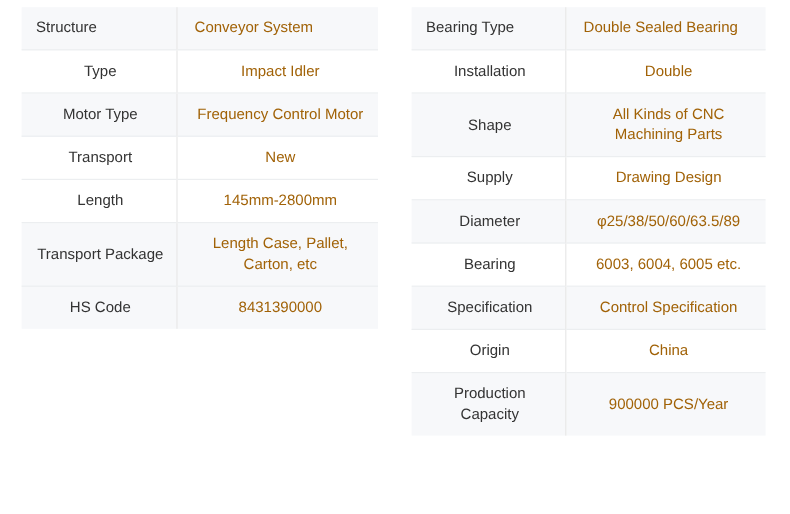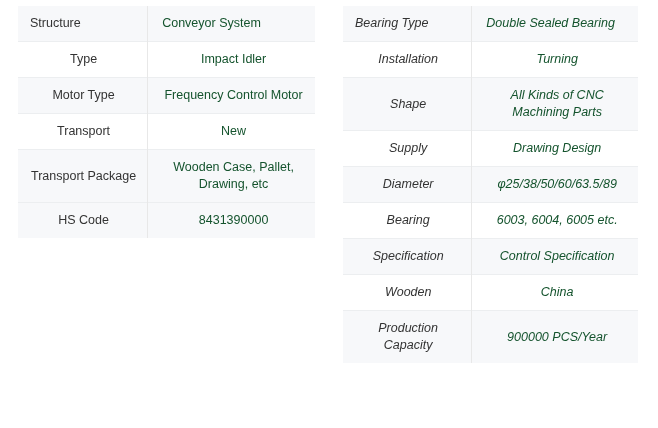--- a/index.html
+++ b/index.html
@@ -25,21 +25,20 @@
     box-sizing: border-box;
     padding: 6px 12px 6px 12px;
   }
   .spec-col.left {
     padding-left: 18px;
     padding-right: 14px;
   }
   .spec-col.right {
     padding-left: 14px;
     padding-right: 20px;
-    font-style: italic;
   }
   table.spec-table {
     width: 100%;
     border-collapse: collapse;
     table-layout: fixed;
   }
   table.spec-table tr {
     background: #ffffff;
   }
   table.spec-table tr.alt {
@@ -53,21 +52,21 @@
     padding: 9px 10px 9px 12px;
     border: none;
     word-wrap: break-word;
   }
   table.spec-table td.key {
     width: 43%;
     color: #333333;
   }
   table.spec-table td.val {
     width: 57%;
-    color: #14532d;
+    color: #a16207;
     border-left: 1px solid #e8e8e8;
     padding-left: 14px;
   }
   table.spec-table tr + tr td {
     border-top: 1px solid #eceef0;
     text-align: center;
   }
 </style>
 </head>
 <body>
@@ -85,41 +84,45 @@
             <td class="val">Impact Idler</td>
           </tr>
           <tr class="alt">
             <td class="key">Motor Type</td>
             <td class="val">Frequency Control Motor</td>
           </tr>
           <tr>
             <td class="key">Transport</td>
             <td class="val">New</td>
           </tr>
+          <tr>
+            <td class="key">Length</td>
+            <td class="val">145mm-2800mm</td>
+          </tr>
           <tr class="alt">
             <td class="key">Transport Package</td>
-            <td class="val">Wooden Case, Pallet, Drawing, etc</td>
+            <td class="val">Length Case, Pallet, Carton, etc</td>
           </tr>
           <tr class="alt">
             <td class="key">HS Code</td>
             <td class="val">8431390000</td>
           </tr>
         </tbody>
     </table>
   </div>
   <div class="spec-col right">
     <table class="spec-table">
       <tbody>
           <tr class="alt">
             <td class="key">Bearing Type</td>
             <td class="val">Double Sealed Bearing</td>
           </tr>
           <tr>
             <td class="key">Installation</td>
-            <td class="val">Turning</td>
+            <td class="val">Double</td>
           </tr>
           <tr class="alt">
             <td class="key">Shape</td>
             <td class="val">All Kinds of CNC Machining Parts</td>
           </tr>
           <tr>
             <td class="key">Supply</td>
             <td class="val">Drawing Design</td>
           </tr>
           <tr class="alt">
@@ -128,21 +131,21 @@
           </tr>
           <tr>
             <td class="key">Bearing</td>
             <td class="val">6003, 6004, 6005 etc.</td>
           </tr>
           <tr class="alt">
             <td class="key">Specification</td>
             <td class="val">Control Specification</td>
           </tr>
           <tr>
-            <td class="key">Wooden</td>
+            <td class="key">Origin</td>
             <td class="val">China</td>
           </tr>
           <tr class="alt">
             <td class="key">Production Capacity</td>
             <td class="val">900000 PCS/Year</td>
           </tr>
         </tbody>
     </table>
   </div>
 </div>

